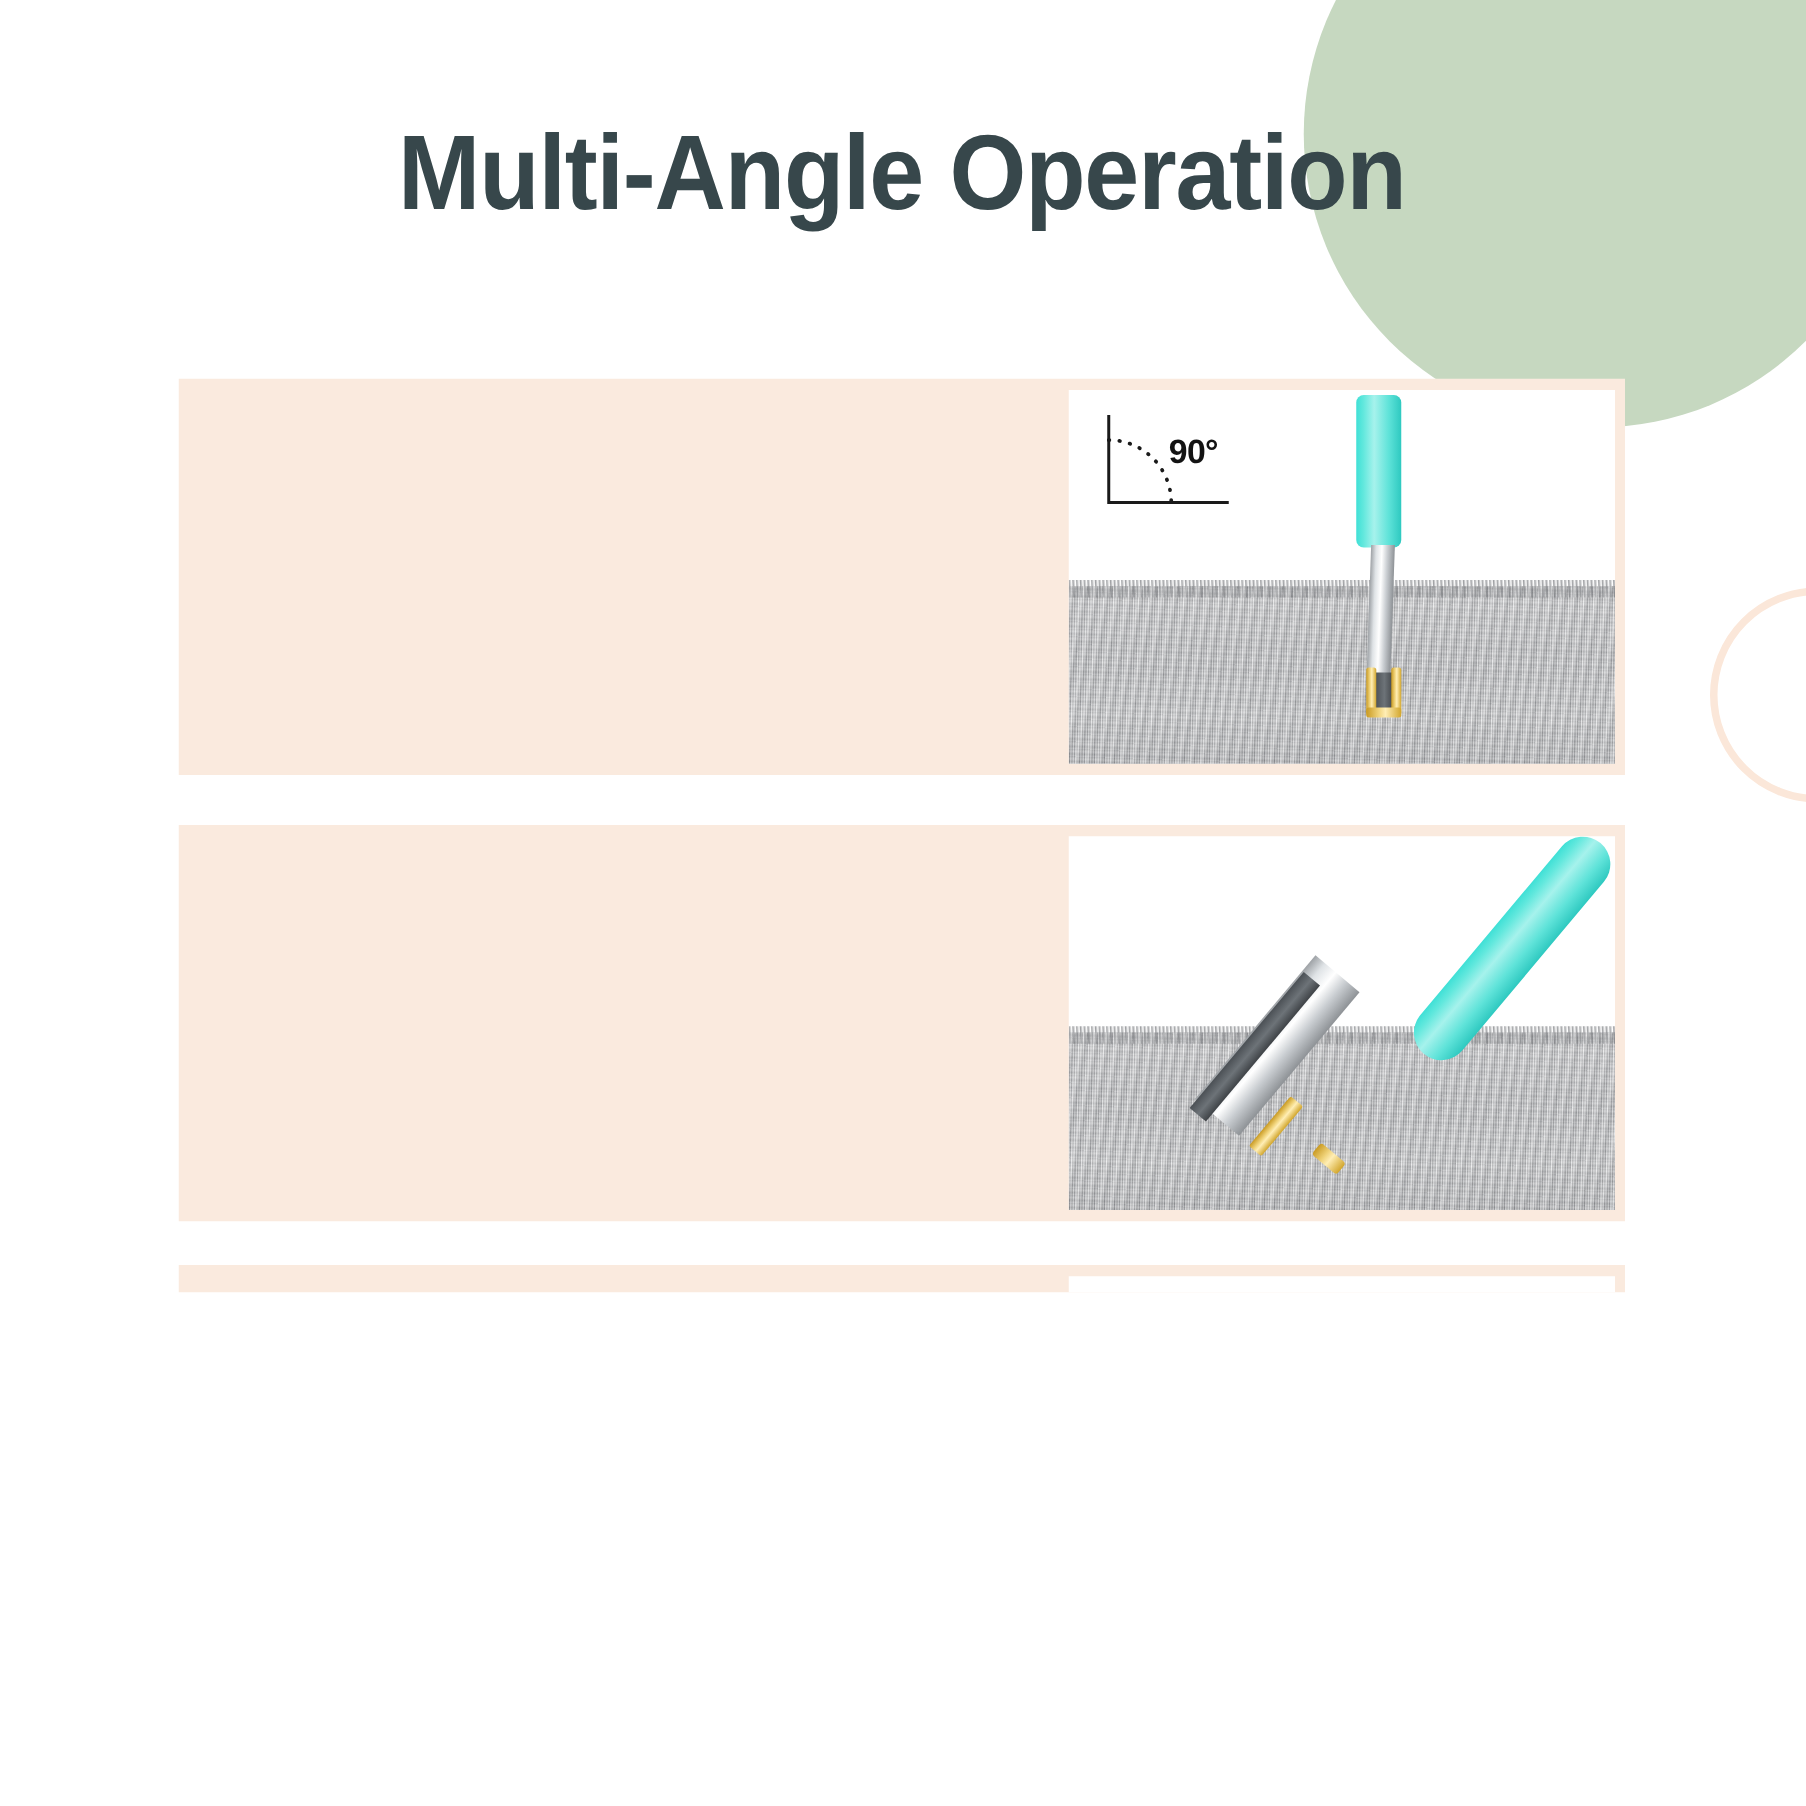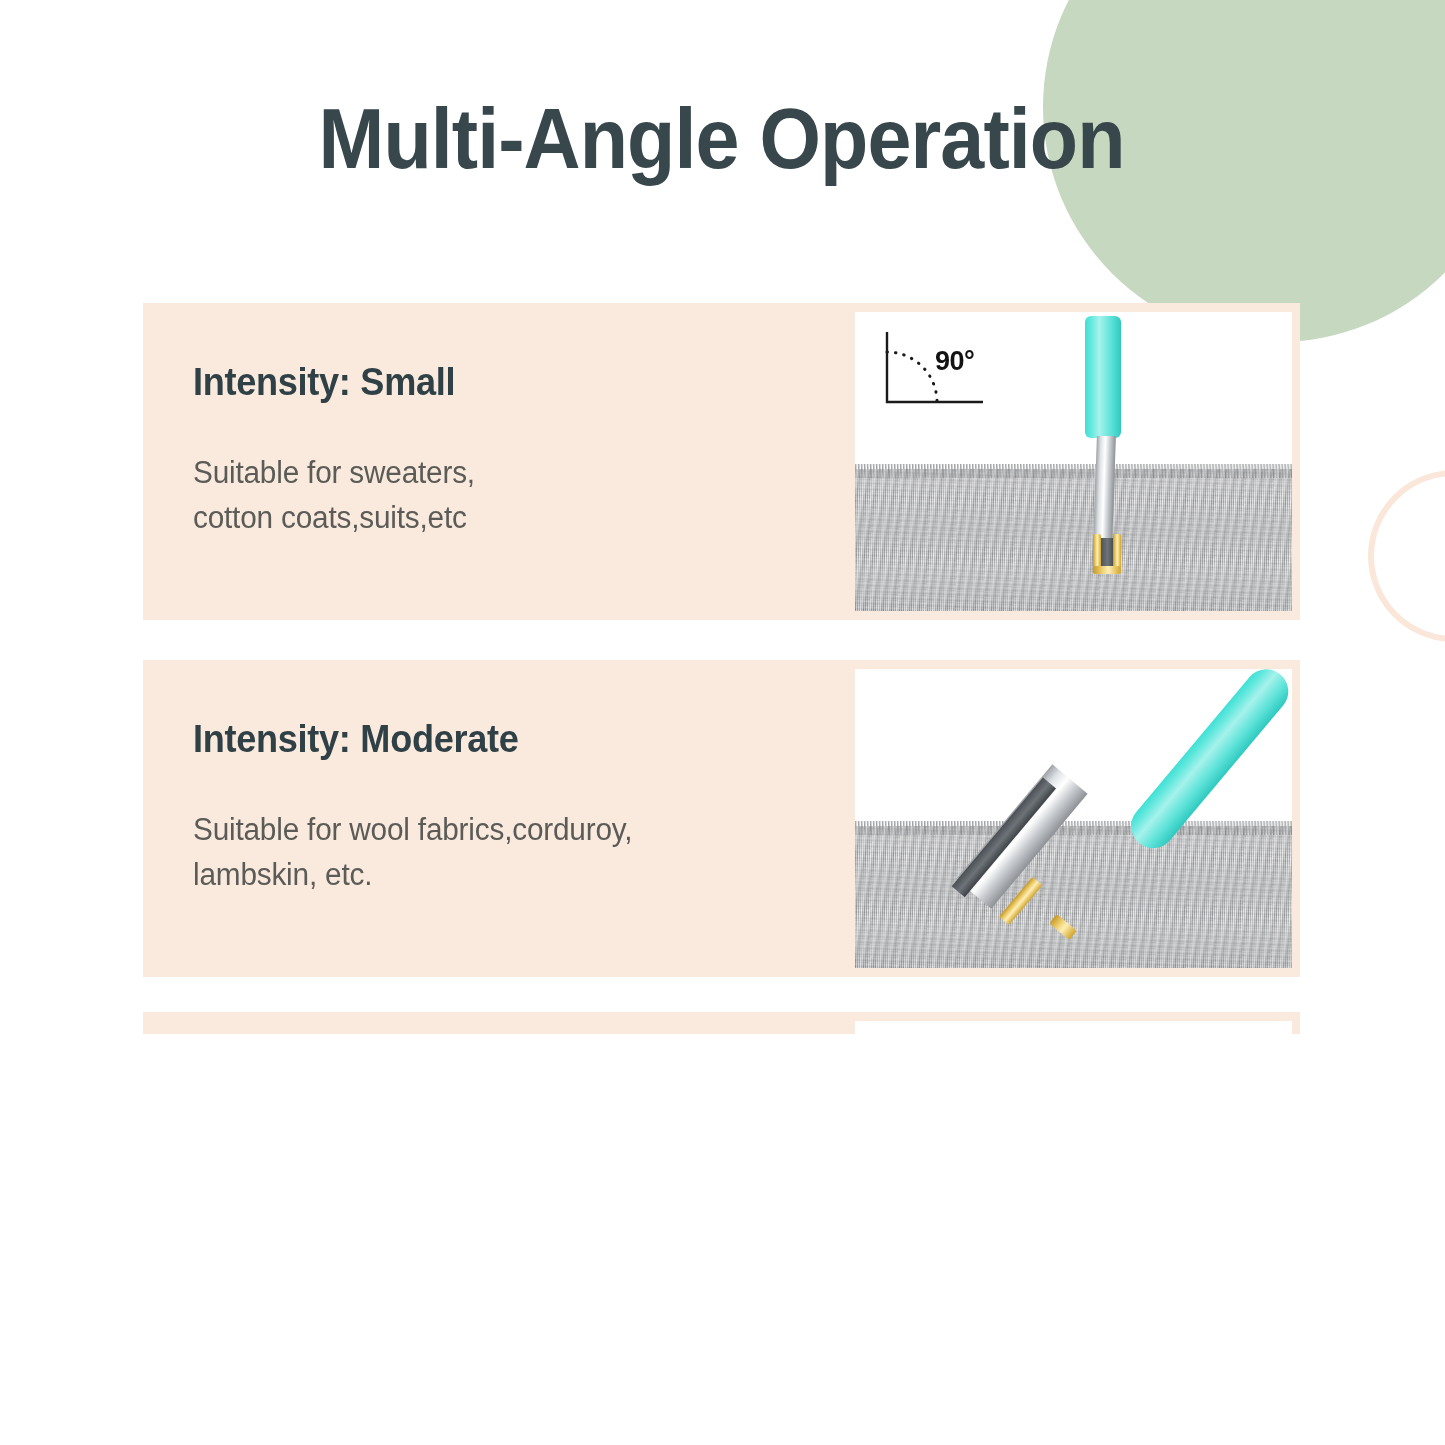--- a/index.html
+++ b/index.html
@@ -196,25 +196,20 @@
 
 <div id="canvas">
 
   <div class="deco" id="deco-green"></div>
   <div class="deco" id="deco-ring"></div>
   <div class="deco" id="deco-purple"></div>
 
   <div id="title">Multi-Angle Operation</div>
 
   <div class="card" id="card-0">
-    <div class="card-text">
-      <div class="card-heading">Intensity: Small</div>
-      <div class="card-body">Suitable for sweaters,
-cotton coats,suits,etc</div>
-    </div>
 
     <div class="photo">
       <div class="carpet" id="carpet-0"></div>
 
       <div class="tool">
         <div class="handle" style="left:230px; top:4px; width:36px; height:122px;"></div>
         <div class="blade" style="left:240px; top:124px; width:19px; height:110px; transform:skewX(-2deg);"></div>
         <div class="blade-dark" style="left:245px; top:226px; width:15px; height:30px;"></div>
         <div class="blade-tip" style="left:238px; top:222px; width:8px; height:38px; border-radius:2px;"></div>
         <div class="blade-tip" style="left:258px; top:222px; width:8px; height:38px; border-radius:2px;"></div>
@@ -225,25 +220,20 @@
         <svg width="120" height="95" viewBox="0 0 120 95">
           <path d="M14 6 L14 76 L110 76" fill="none" stroke="#1a1a1a" stroke-width="2.4"></path>
           <path d="M14 26 A50 50 0 0 1 64 76" fill="none" stroke="#1a1a1a" stroke-width="3" stroke-linecap="round" stroke-dasharray="0.5 8"></path>
         </svg>
         <div class="angle-label" style="left:62px; top:20px;">90°</div>
       </div>
     </div>
   </div>
 
   <div class="card" id="card-1">
-    <div class="card-text">
-      <div class="card-heading">Intensity: Moderate</div>
-      <div class="card-body">Suitable for wool fabrics,corduroy,
-lambskin, etc.</div>
-    </div>
 
     <div class="photo">
       <div class="carpet" id="carpet-1"></div>
 
       <div class="tool" style="left:0; top:0; width:100%; height:100%;">
         <div class="handle" style="left:262px; top:-46px; width:44px; height:220px; transform:rotate(40deg); transform-origin:50% 100%; border-radius:22px;"></div>
         <div class="blade" style="left:192px; top:110px; width:46px; height:150px; transform:rotate(40deg); transform-origin:50% 0%;"></div>
         <div class="blade-dark" style="left:186px; top:114px; width:17px; height:142px; transform:rotate(40deg); transform-origin:50% 0%;"></div>
         <div class="blade-tip" style="left:176px; top:212px; width:13px; height:52px; transform:rotate(40deg); transform-origin:50% 0%; border-radius:2px;"></div>
         <div class="blade-tip" style="left:195px; top:252px; width:26px; height:12px; transform:rotate(40deg); border-radius:3px;"></div>

